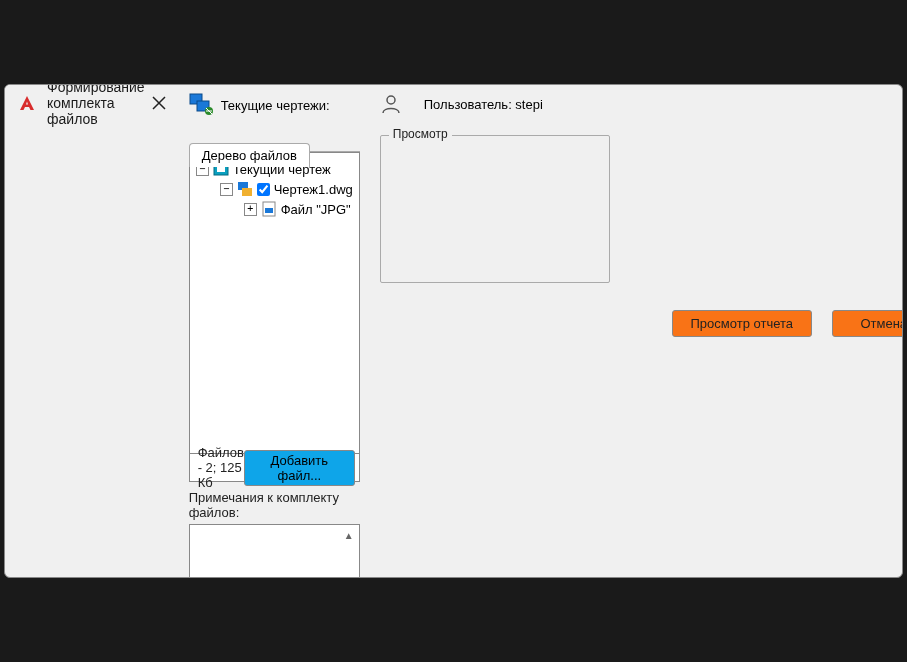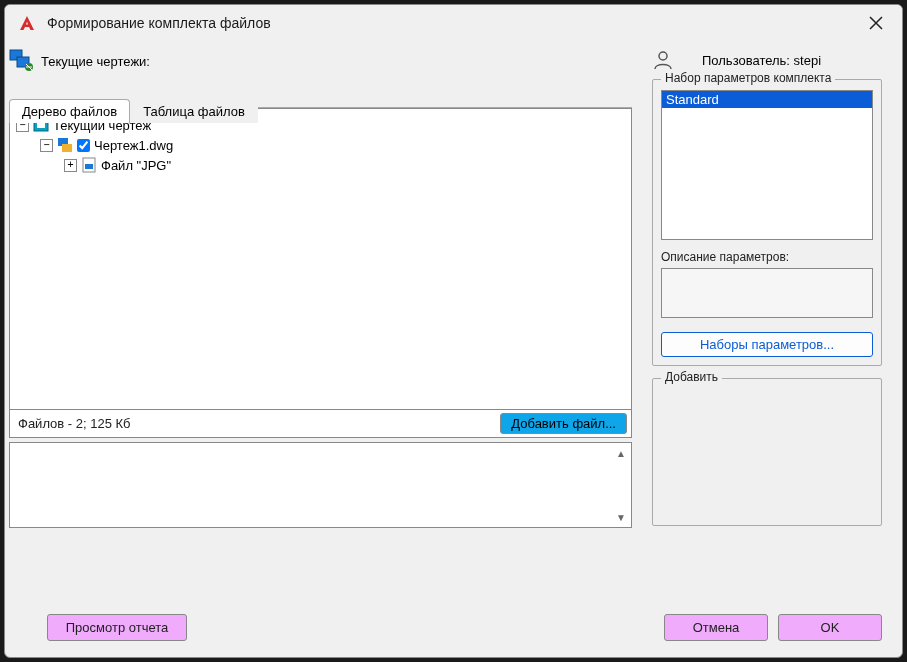--- a/index.html
+++ b/index.html
@@ -1,28 +1,28 @@
 <!DOCTYPE html>
 <html><head>
   <meta charset="utf-8">
   <style>
     * { box-sizing: border-box; margin: 0; padding: 0; font-family: "Segoe UI", Tahoma, sans-serif; font-size: 13px; }
     body { background: #1a1a1a; width: 907px; height: 662px; display: flex; align-items: center; justify-content: center; }
-    .window { width: 899px; height: 654px; background: #f0f0f0; border: 1px solid #888; border-radius: 6px; display: flex; flex-direction: column; overflow: hidden; }
+    .window { width: 899px; height: 494px; background: #f0f0f0; border: 1px solid #888; border-radius: 6px; display: flex; overflow: hidden; }
     .titlebar { height: 36px; display: flex; align-items: center; padding: 0 12px; background: #f0f0f0; }
     .app-icon { width: 20px; height: 20px; margin-right: 10px; display: flex; align-items: center; justify-content: center; }
     .title-text { flex: 1; font-size: 14px; color: #1a1a1a; }
     .close-btn { width: 28px; height: 28px; display: flex; align-items: center; justify-content: center; cursor: pointer; font-size: 18px; color: #333; }
     .content { flex: 1; padding: 8px 20px 16px 4px; display: flex; flex-direction: column; position: relative; }
     .top-row { display: flex; align-items: flex-start; gap: 20px; }
     .left-col { flex: 1; display: flex; flex-direction: column; min-width: 0; }
     .right-col { width: 230px; display: flex; flex-direction: column; }
     .drawings-header { display: flex; align-items: center; gap: 8px; margin-bottom: 10px; }
     .drawings-icon { width: 24px; height: 24px; }
-    .user-row { display: flex; align-items: center; gap: 28px; margin-bottom: 8px; }
+    .user-row { display: flex; align-items: center; gap: 22px; margin-bottom: 8px; }
     .user-icon { width: 22px; height: 22px; }
     .tabs { display: flex; border-bottom: 1px solid #aaa; }
     .tab { padding: 4px 12px; border: 1px solid transparent; border-bottom: none; cursor: pointer; position: relative; top: 16px; background: #f0f0f0; }
     .tab.active { border-color: #aaa; background: #fff; border-radius: 4px 4px 0 0; }
     .tree-box { border: 1px solid #888; background: #fff; height: 302px; padding: 6px; overflow: auto; }
     .tree-node { display: flex; align-items: center; gap: 4px; padding: 2px 0; white-space: nowrap; }
     .tree-node.l1 { padding-left: 0; }
     .tree-node.l2 { padding-left: 24px; }
     .tree-node.l3 { padding-left: 48px; }
     .expander { width: 13px; height: 13px; border: 1px solid #888; display: inline-flex; align-items: center; justify-content: center; font-size: 10px; line-height: 1; background: #fff; cursor: pointer; font-family: monospace; }
@@ -38,21 +38,21 @@
     .group { border: 1px solid #aaa; border-radius: 2px; padding: 10px 8px 8px 8px; margin-top: 0; position: relative; }
     .group-title { position: absolute; top: -9px; left: 8px; background: #f0f0f0; padding: 0 4px; color: #222; font-size: 12px; }
     .paramset-list { border: 1px solid #888; background: #fff; height: 150px; overflow: auto; }
     .paramset-item { padding: 1px 4px; cursor: pointer; }
     .paramset-item.selected { background: #0a5dd7; color: #fff; }
     .param-desc-label { margin-top: 10px; color: #222; font-size: 12px; }
     .param-desc-box { margin-top: 4px; border: 1px solid #888; background: #f6f6f6; height: 50px; }
     .paramsets-btn { margin-top: 14px; width: 100%; border: 1px solid #0a5dd7; background: #fdfdfd; padding: 4px 0; cursor: pointer; border-radius: 3px; color: #0a5dd7; }
     .sample-group { margin-top: 12px; height: 148px; }
     .bottom-row { display: flex; align-items: center; gap: 10px; padding: 0 20px 16px 20px; }
-    .btn { border: 1px solid #888; background: #f0abfc; padding: 5px 3px; width: 104px; text-align:center; cursor: pointer; border-radius: 3px; color: #222; }
+    .btn { border: 1px solid #888; background: #f97316; padding: 5px 3px; width: 104px; text-align:center; cursor: pointer; border-radius: 3px; color: #222; }
     .spacer { flex: 1; }
     .preview-btn { width: 140px; margin-left: 22px; }
   </style>
 </head>
 <body>
 
 <div class="window">
   <div class="titlebar">
     <span class="app-icon">
       <svg width="18" height="18" viewBox="0 0 18 18">
@@ -77,21 +77,20 @@
               <rect x="8" y="8" width="12" height="10" fill="#1a78d8" stroke="#0b4a8a"></rect>
               <circle cx="20" cy="18" r="4" fill="#2a8a2a"></circle>
               <path d="M17 18 L23 18 M17 15 L23 21" stroke="#fff" stroke-width="1"></path>
             </svg>
           </span>
           <span>Текущие чертежи:</span>
         </div>
 
         <div class="tabs">
           <div class="tab active"><span>Дерево файлов</span></div>
-          <div class="tab"><span>Таблица файлов</span></div>
         </div>
 
         <div class="tree-box">
           <div class="tree-node l1">
             <span class="expander">−</span>
             <span class="node-icon">
               <svg width="16" height="16" viewBox="0 0 16 16">
                   <rect x="1" y="2" width="14" height="12" fill="#0aa0c0" stroke="#056a80"></rect>
                   <rect x="4" y="5" width="8" height="6" fill="#fff"></rect>
                 </svg>
@@ -119,49 +118,41 @@
             </span>
             <span>Файл "JPG"</span>
           </div>
         </div>
 
         <div class="status-row">
           <span class="status-text">Файлов - 2; 125 Кб</span>
           <button class="add-file-btn"><span>Добавить файл...</span></button>
         </div>
 
+        <div class="notes-label">Примечания к комплекту файлов:</div>
         <div class="notes-box">
           <span class="scroll-arrow scroll-up">▲</span>
           <span class="scroll-arrow scroll-down">▼</span>
         </div>
       </div>
 
       <div class="right-col">
         <div class="user-row">
           <span class="user-icon">
             <svg width="22" height="22" viewBox="0 0 22 22">
                 <circle cx="11" cy="7" r="4" fill="none" stroke="#555" stroke-width="1.5"></circle>
                 <path d="M3 20 C3 14 19 14 19 20" fill="none" stroke="#555" stroke-width="1.5"></path>
               </svg>
           </span>
           <span>Пользователь: stepi</span>
         </div>
 
-        <div class="group">
-          <span class="group-title">Набор параметров комплекта</span>
-          <div class="paramset-list">
-            <div class="paramset-item selected"><span>Standard</span></div>
-          </div>
-          <div class="param-desc-label">Описание параметров:</div>
-          <div class="param-desc-box"></div>
-          <button class="paramsets-btn"><span>Наборы параметров...</span></button>
-        </div>
 
         <div class="group sample-group">
-          <span class="group-title">Добавить</span>
+          <span class="group-title">Просмотр</span>
         </div>
       </div>
     </div>
   </div>
 
   <div class="bottom-row">
     <button class="btn preview-btn"><span>Просмотр отчета</span></button>
     <span class="spacer"></span>
     <button class="btn"><span>Отмена</span></button>
     <button class="btn"><span>OK</span></button>

